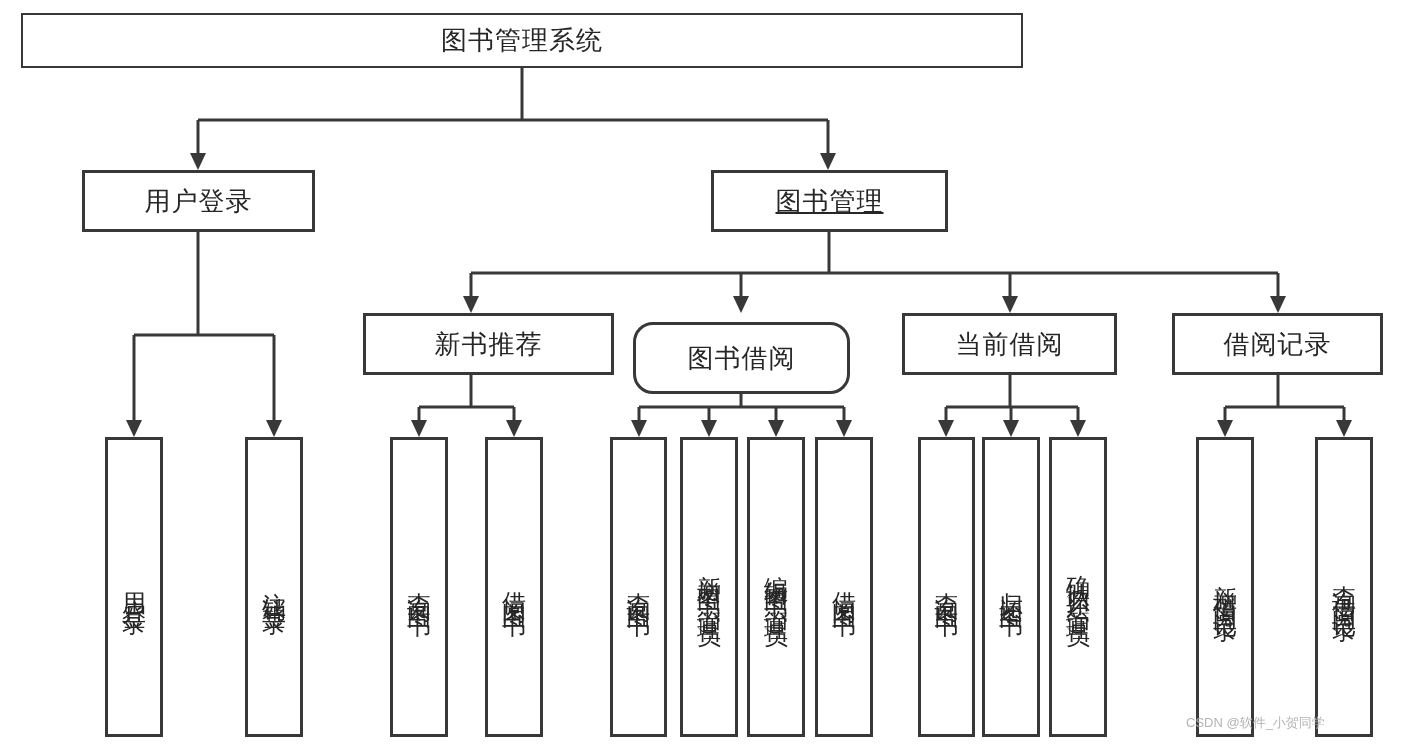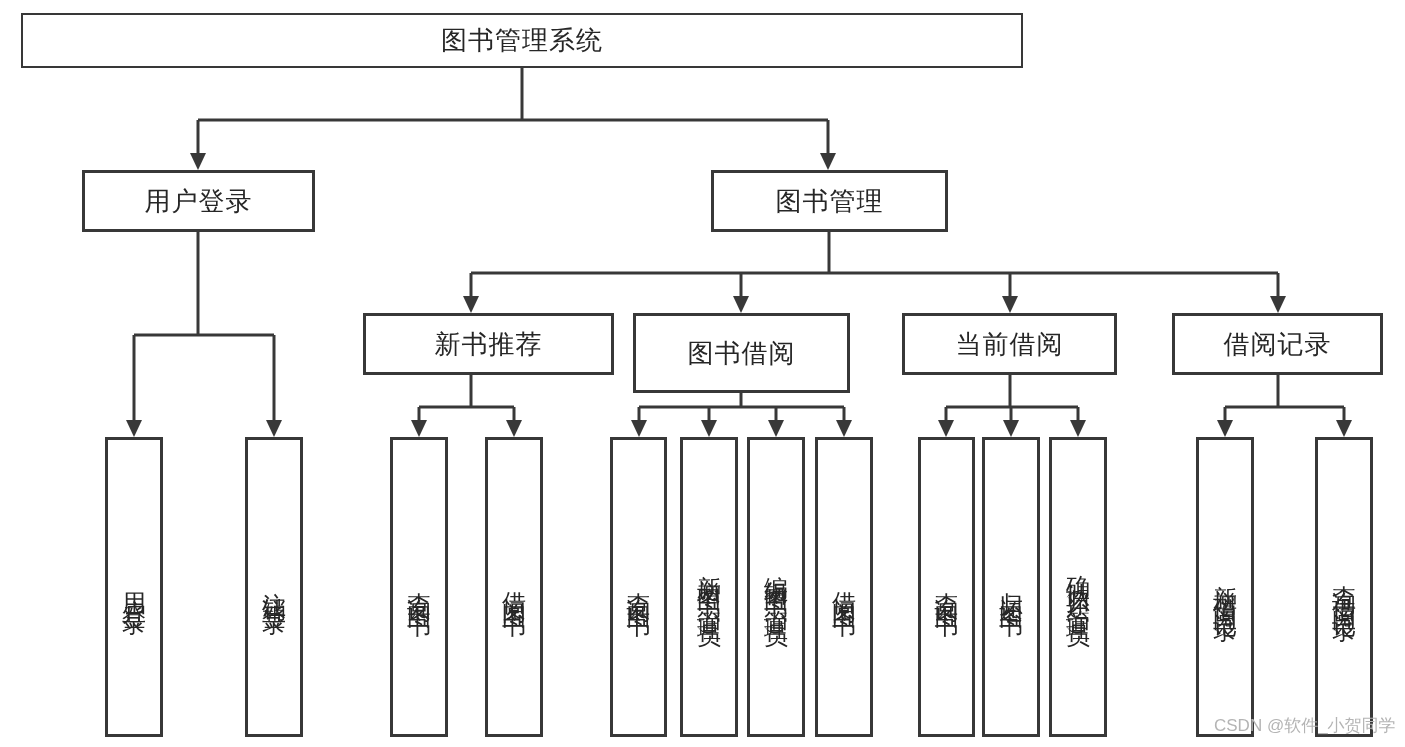--- a/index.html
+++ b/index.html
@@ -45,24 +45,23 @@
     writing-mode:vertical-rl;
     text-orientation:mixed;
     font-size:24px;
     letter-spacing:7px;
     line-height:1;
     white-space:nowrap;
   }
   #watermark{
     position:absolute;
     left:1186px;top:714px;
-    font-size:17px;
+    font-size:13px;
     color:var(--wm);
     white-space:nowrap;
-    margin-left:28px;
   }
 </style>
 </head>
 <body>
 
 <div id="stage">
 
   <svg id="wires" viewBox="0 0 1405 747" xmlns="http://www.w3.org/2000/svg">
 
     <g>
@@ -139,28 +138,28 @@
     </g>
   </svg>
 
   <div class="hbox rootbox" style="left:21px;top:13px;width:1002px;height:55px;">
     <span>图书管理系统</span>
   </div>
 
   <div class="hbox" style="left:82px;top:170px;width:233px;height:62px;">
     <span>用户登录</span>
   </div>
-  <div class="hbox" style="left:711px;top:170px;width:237px;height:62px;">
+  <div class="hbox" style="left:711px;top:170px;width:237px;height:62px;text-decoration:underline;">
     <span>图书管理</span>
   </div>
 
   <div class="hbox" style="left:363px;top:313px;width:251px;height:62px;">
     <span>新书推荐</span>
   </div>
-  <div class="hbox" style="left:633px;top:313px;width:217px;height:80px;">
+  <div class="hbox" style="left:633px;top:322px;width:217px;height:72px;border-radius:20px;">
     <span>图书借阅</span>
   </div>
   <div class="hbox" style="left:1172px;top:313px;width:211px;height:62px;">
     <span>借阅记录</span>
   </div>
   <div class="hbox" style="left:902px;top:313px;width:215px;height:62px;">
     <span>当前借阅</span>
   </div>
 
   <div class="vbox" style="left:105px;">

